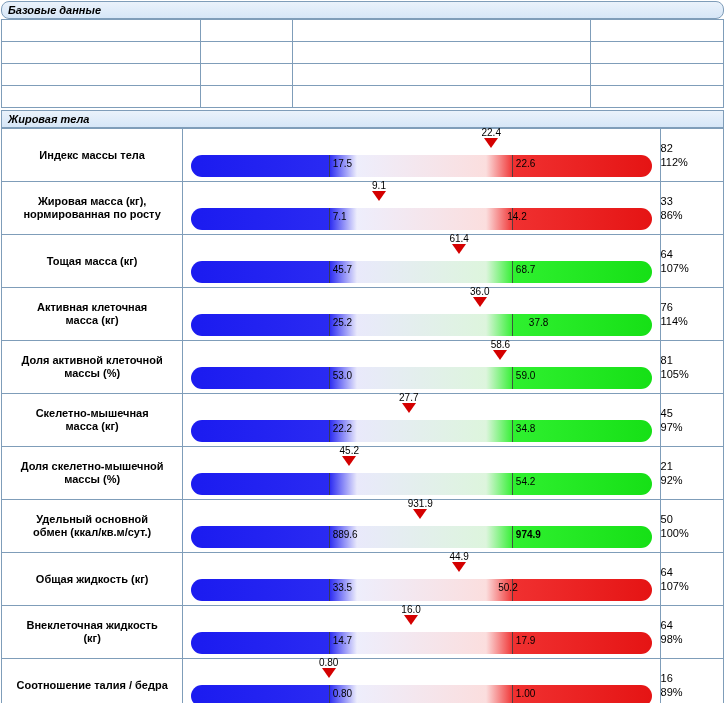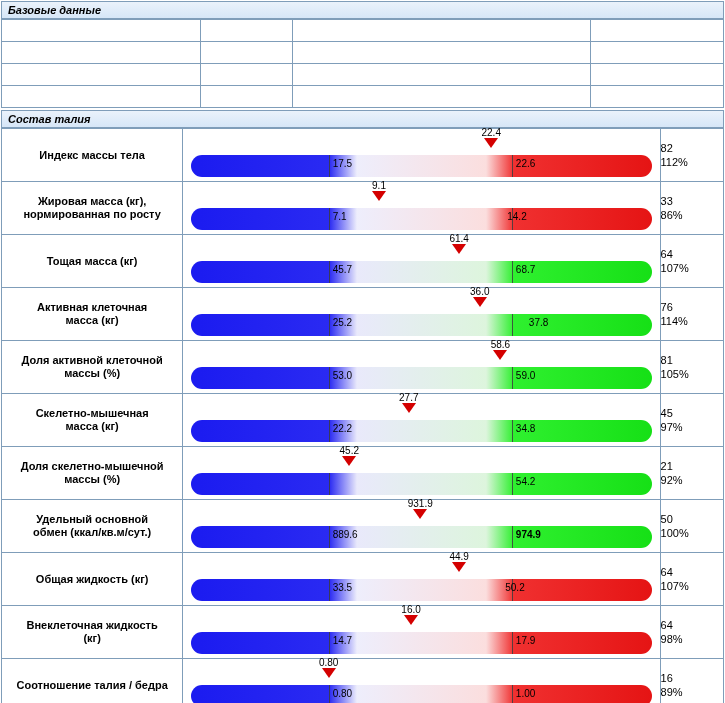--- a/index.html
+++ b/index.html
@@ -80,21 +80,21 @@
   .mval{
     position:absolute;top:-2px;font-size:10px;color:#000;
     transform:translateX(-50%);white-space:nowrap;
   }
 </style>
 </head>
 <body>
 
 <div id="page">
 
-  <div class="sec-bar" style="margin:1px 1px 0 1px;">Базовые данные</div>
+  <div class="sec-bar" style="margin:1px 1px 0 1px;border-radius:8px;">Базовые данные</div>
 
   <table id="basic">
     <colgroup>
         <col class="c1">
         <col class="c2">
         <col class="c3">
         <col class="c4">
       </colgroup>
     <tbody id="basic-body">
         <tr>
@@ -117,21 +117,21 @@
         </tr>
         <tr>
           <td class="lbl"></td>
           <td class="val"></td>
           <td class="lbl"></td>
           <td class="val"></td>
         </tr>
       </tbody>
   </table>
 
-  <div class="sec-bar" style="margin:2px 1px 0 1px;">Состав талия</div>
+  <div class="sec-bar" style="margin:2px 1px 0 1px;">Жировая тела</div>
 
   <table id="body">
     <colgroup>
         <col style="width:180px">
         <col style="width:474px">
         <col style="width:63px">
       </colgroup>
     <tbody id="body-body">
         <tr>
           <td class="name">
@@ -320,21 +320,21 @@
             <div>Общая жидкость (кг)</div>
           </td>
           <td class="barcell">
             <div class="bar-wrap">
               <div class="bar">
                 <div class="grad" style="background: linear-gradient(to right, rgb(27, 27, 240) 0%, rgb(42, 42, 242) 30%, rgb(238, 238, 252) 36%, rgb(251, 222, 222) 64%, rgb(240, 48, 48) 70%, rgb(229, 20, 20) 100%);"></div>
               </div>
               <div class="tick" style="left: 145.4px;"></div>
               <div class="lo-lab" style="left: 149.4px;">33.5</div>
               <div class="tick" style="left: 328.6px;"></div>
-              <div class="lo-lab" style="left: 322px;">50.2</div>
+              <div class="lo-lab" style="left: 315px;">50.2</div>
               <div class="marker" style="left: 275.93px;"></div>
               <div class="mval" style="left: 275.93px;">44.9</div>
             </div>
           </td>
           <td class="numcell">
             <span class="n1">64</span>
             <span class="n2">107%</span>
           </td>
         </tr>
         <tr>

